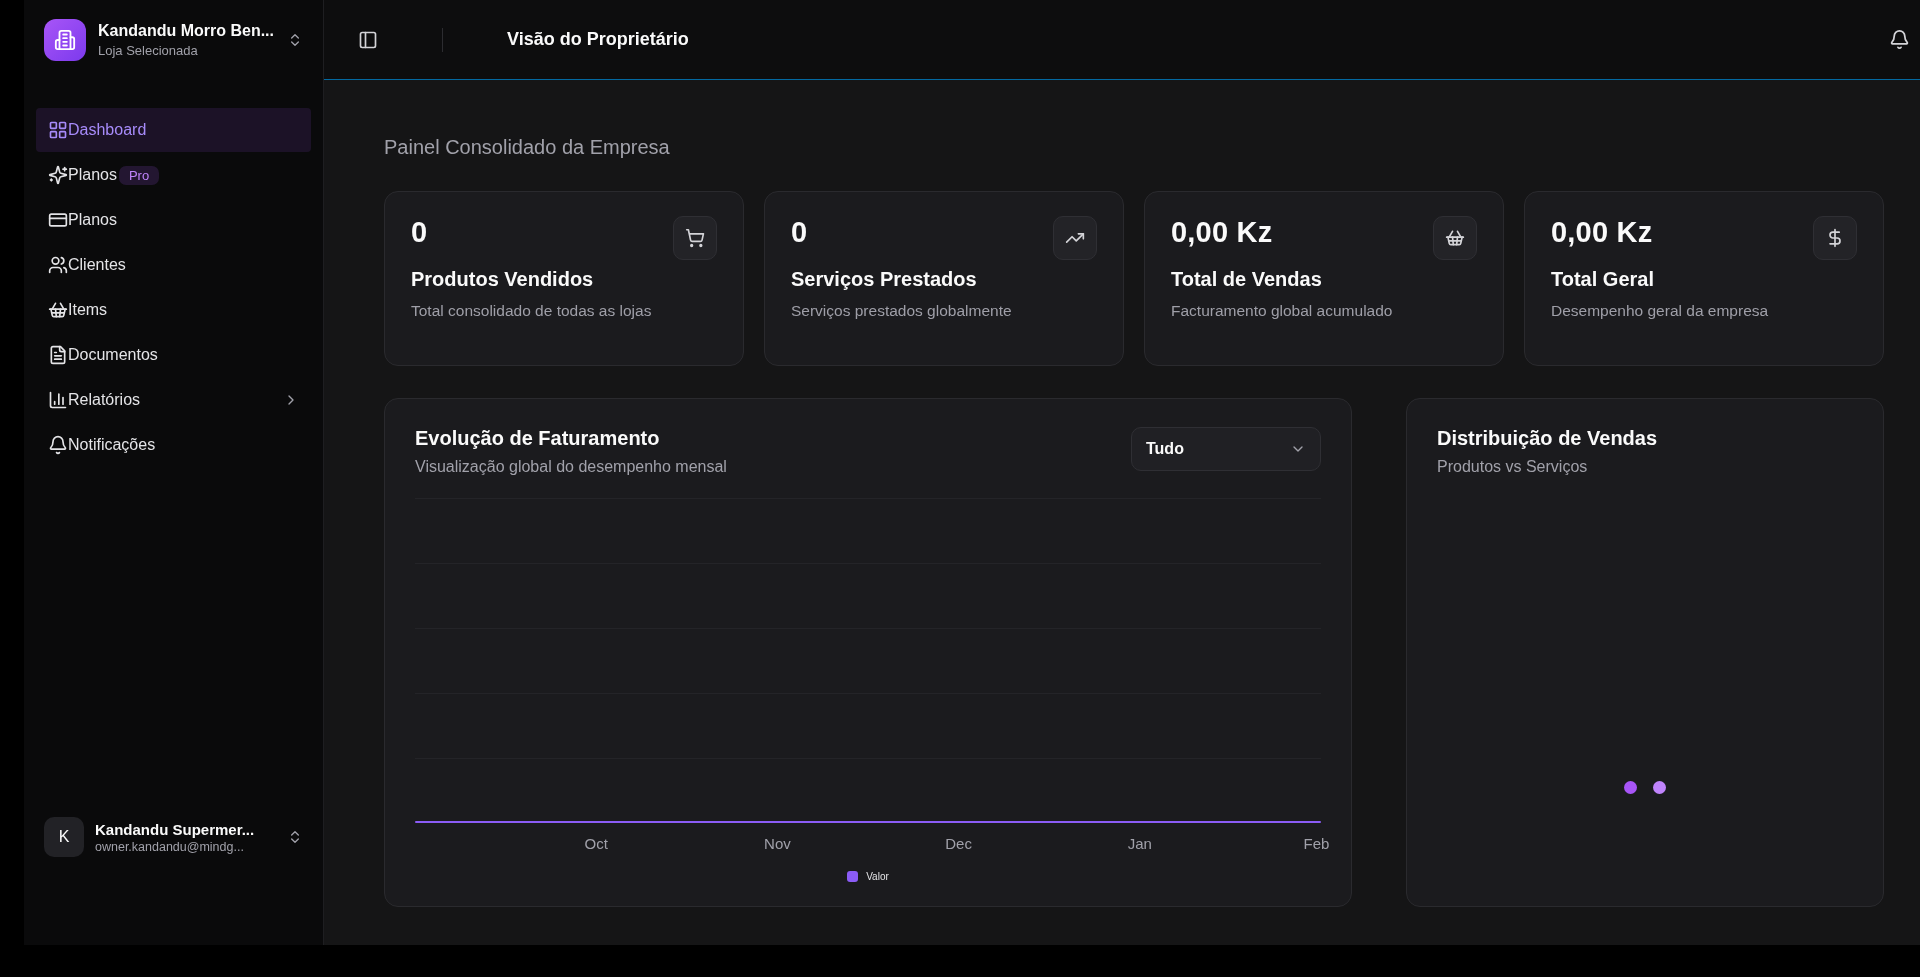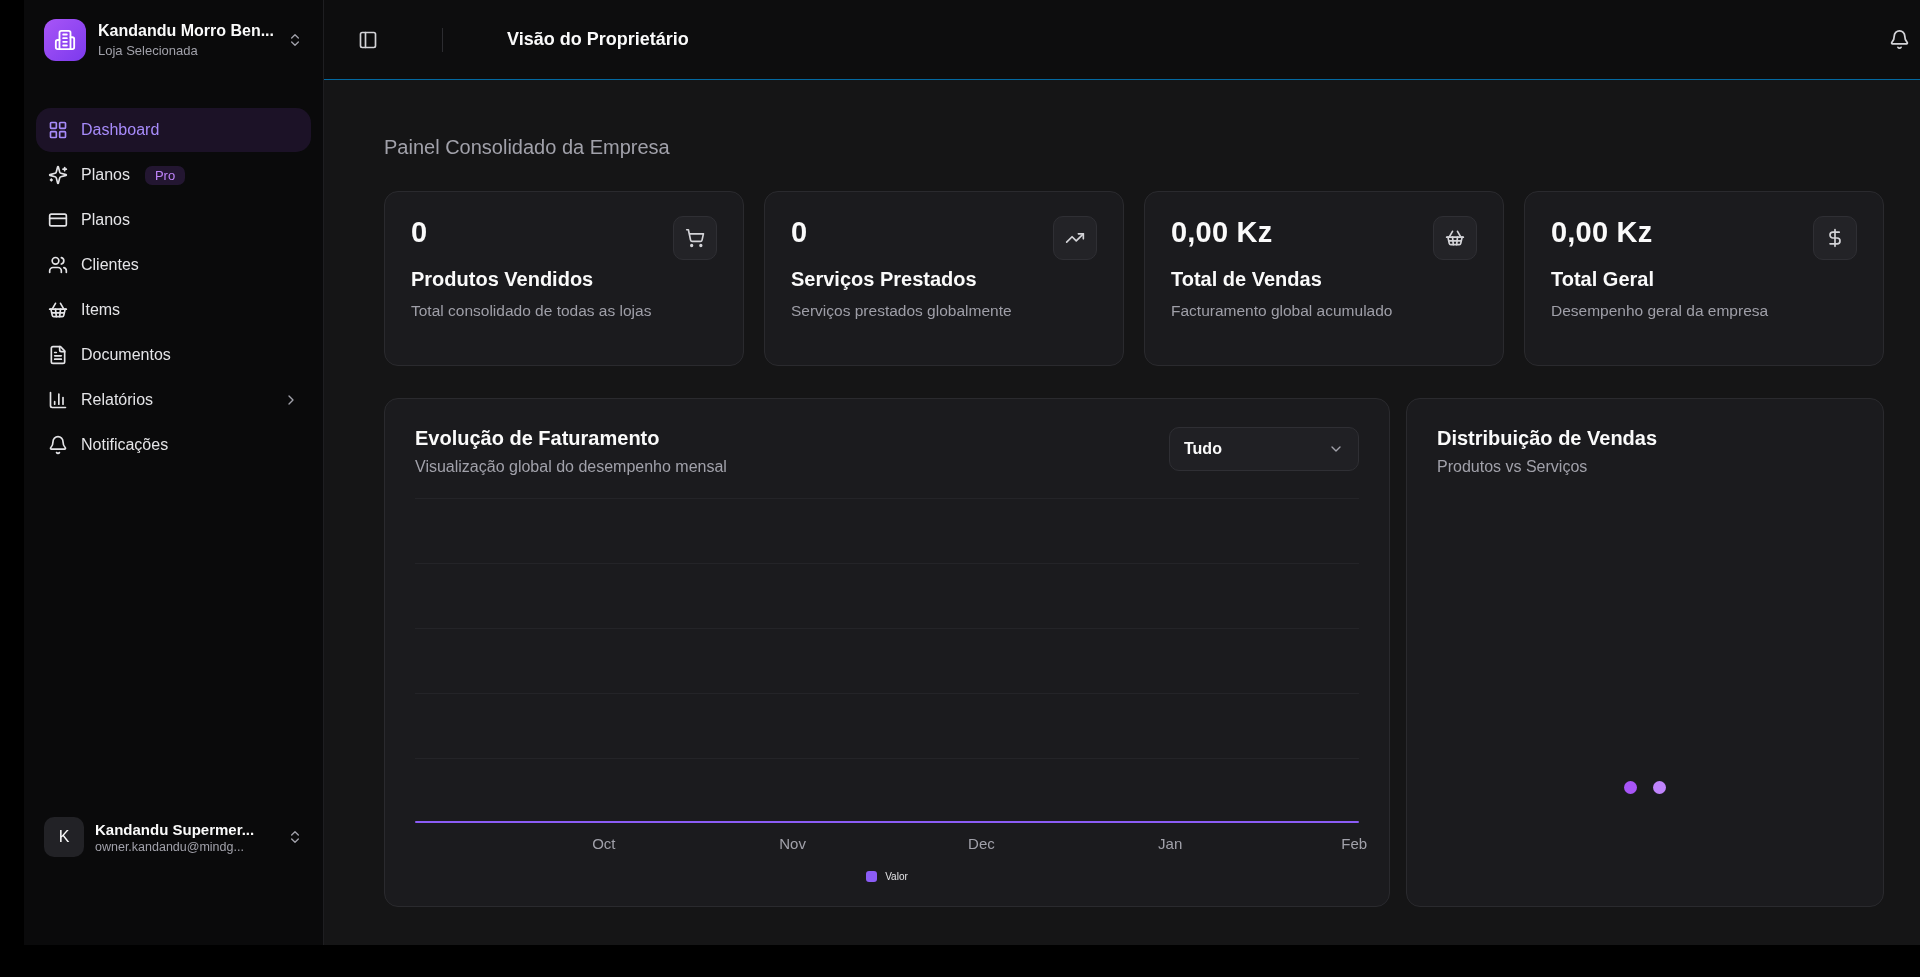--- a/index.html
+++ b/index.html
@@ -12,22 +12,22 @@
     display:flex; flex-direction:column; padding:0 12px; }
   .workspace { height:80px; display:flex; align-items:center; gap:12px; padding:0 8px; cursor:pointer; }
   .ws-logo { width:42px; height:42px; border-radius:12px; flex-shrink:0;
     background:linear-gradient(135deg,#a855f7,#7c3aed); display:flex; align-items:center; justify-content:center; color:#fff; }
   .ws-text { flex:1; min-width:0; }
   .ws-name { font-size:16px; font-weight:700; white-space:nowrap; overflow:hidden; }
   .ws-sub { font-size:13px; color:#a1a1aa; margin-top:3px; white-space:nowrap; overflow:hidden; }
   .muted-ic { color:#a1a1aa; flex-shrink:0; }
 
   nav { margin-top:28px; display:flex; flex-direction:column; }
-  .nav-item { display:flex; align-items:center; gap:13px; height:44px; padding:0 12px;
-    border-radius:15px; color:#e4e4e7; cursor:pointer; margin-bottom:1px; }
+  .nav-item { display:flex; align-items:center; height:44px; padding:0 12px;
+    border-radius:4px; color:#e4e4e7; cursor:pointer; margin-bottom:1px; }
   .nav-item.active { background:rgba(168,85,247,0.12); color:#a78bfa; }
   .nav-item.active .nav-label { color:#a78bfa; }
   .nav-label { font-size:16px; }
   .nav-icon { display:flex; align-items:center; color:inherit; }
   .badge { margin-left:2px; font-size:13px; color:#c084fc; background:rgba(168,85,247,0.16);
     padding:2px 10px; border-radius:7px; }
   .nav-chevron { margin-left:auto; color:#a1a1aa; display:flex; }
 
   .user-row { margin-top:auto; margin-bottom:80px; display:flex; align-items:center; gap:11px;
     padding:8px; border-radius:10px; cursor:pointer; }
@@ -54,21 +54,21 @@
   .card { background:#1b1b1e; border:1px solid #2a2a2e; border-radius:14px; }
   .stat-card { height:175px; padding:24px 26px; }
   .stat-top { display:flex; justify-content:space-between; align-items:flex-start; }
   .stat-value { font-size:29px; font-weight:700; letter-spacing:0.2px; }
   .stat-icon { width:44px; height:44px; border-radius:10px; background:#232327; border:1px solid #2f2f34;
     display:flex; align-items:center; justify-content:center; color:#d4d4d8; }
   .stat-title { margin-top:8px; font-size:20px; font-weight:600; }
   .stat-sub { margin-top:11px; font-size:15.5px; color:#9f9fa8; }
 
   
-  .charts { margin-top:32px; display:grid; grid-template-columns:1fr 478px; gap:16px; height:509px; }
+  .charts { margin-top:32px; display:grid; grid-template-columns:1fr 478px; gap:54px; height:509px; }
   .chart-card { padding:28px 30px 24px; display:flex; flex-direction:column; }
   .chart-head { display:flex; justify-content:space-between; align-items:flex-start; }
   .chart-title { font-size:20px; font-weight:700; }
   .chart-sub { margin-top:8px; font-size:16px; color:#a1a1aa; }
   .select { display:flex; align-items:center; justify-content:space-between; width:190px; height:44px;
     padding:0 14px; border-radius:10px; border:1px solid #2f2f34; background:#202024; color:#fafafa;
     font-size:16px; font-weight:600; cursor:pointer; font-family:inherit; }
   .select .muted-ic { color:#a1a1aa; display:flex; }
 
   .plot { position:relative; flex:1; margin-top:22px; }

